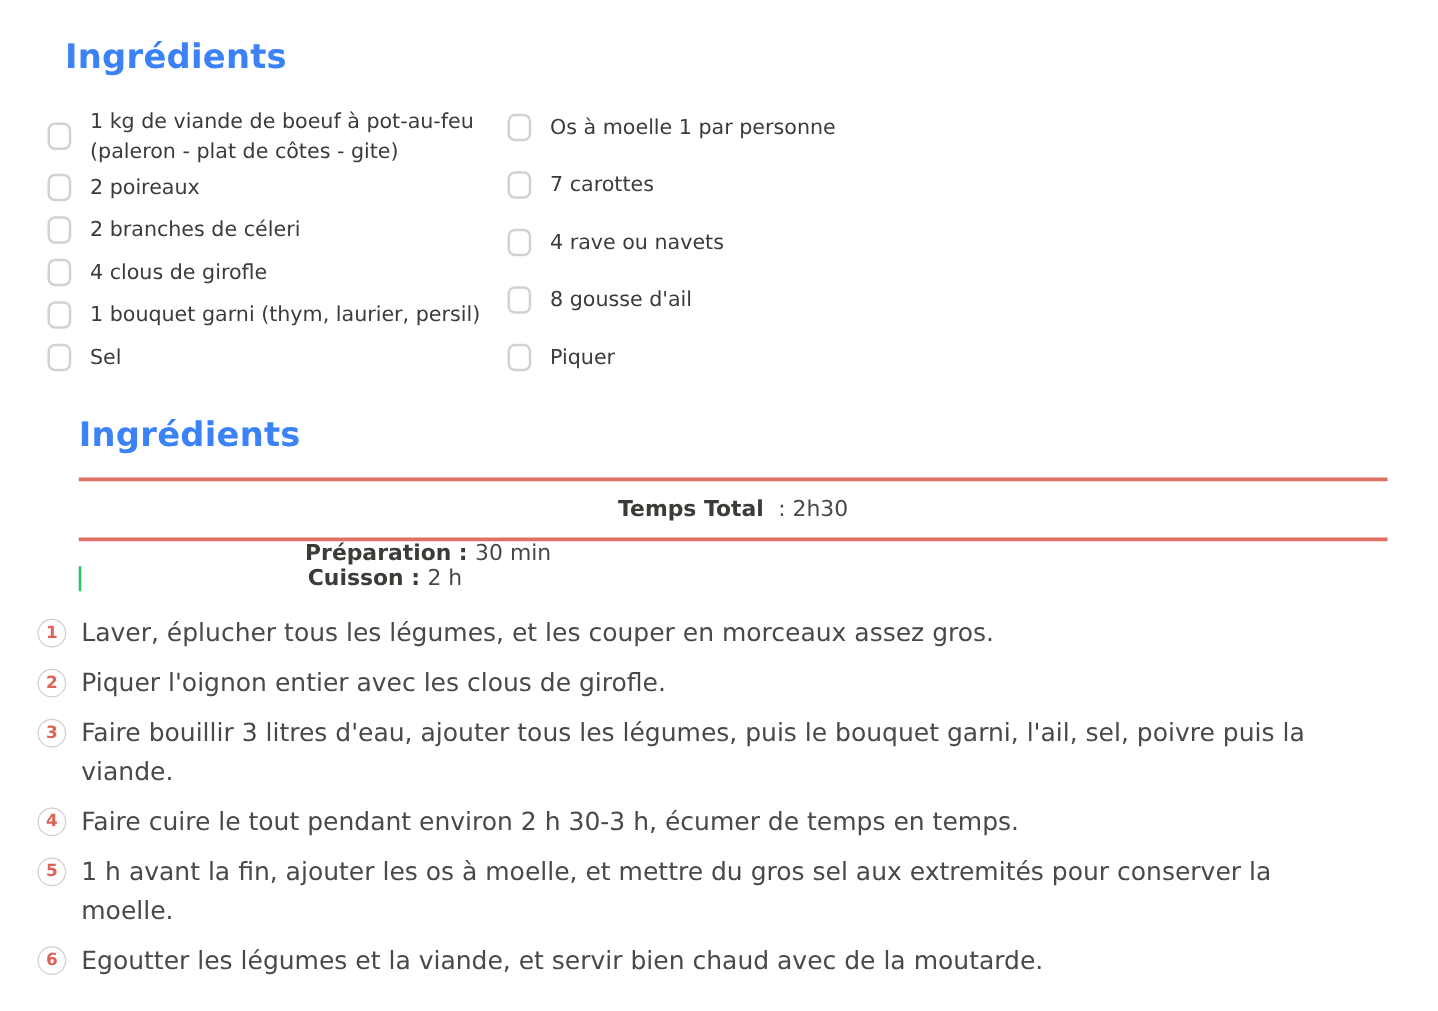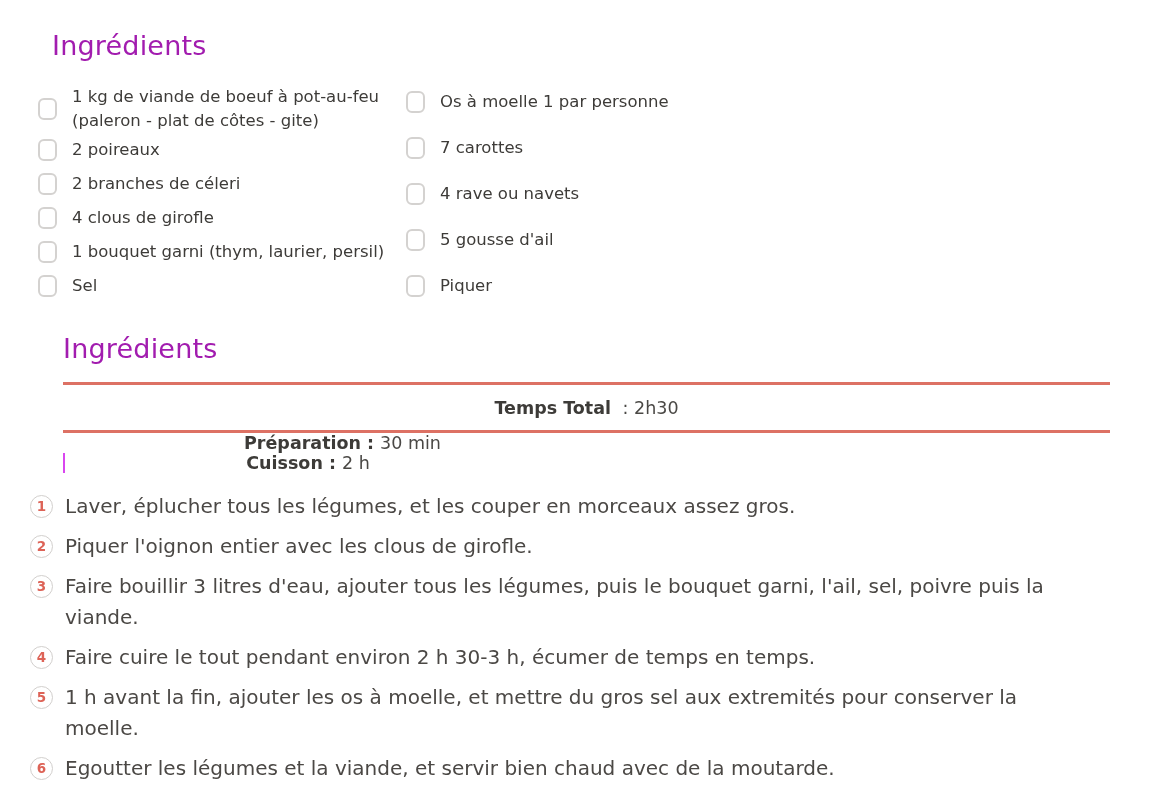--- a/index.html
+++ b/index.html
@@ -12,23 +12,23 @@
   .page {
     width: 1150px;
     height: 809px;
     background: #ffffff;
     position: relative;
     overflow: hidden;
   }
 
   
   .section-title {
-    color: #a21caf;
+    color: #3b82f6;
     font-size: 27px;
-    font-weight: 400;
+    font-weight: 700;
     letter-spacing: 0.2px;
   }
   .ingredients-title { margin: 30px 0 0 52px; }
 
   .ingredients-cols {
     display: flex;
     margin: 24px 0 0 38px;
   }
   .ing-col { display: flex; flex-direction: column; }
   .ing-col-left  { width: 368px; }
@@ -78,21 +78,21 @@
     min-height: 48px;
     flex-direction: column;
   }
   .time-cell {
     display: flex;
     align-items: center;
     justify-content: center;
     font-size: 17.5px;
   }
   .time-cell-prep { width: 559px; }
-  .time-cell-cook { width: 488px; border-left: 2px solid #d946ef; }
+  .time-cell-cook { width: 488px; border-left: 2px solid #22c55e; }
   .time-label { font-weight: 700; color: #3d3b38; }
   .time-value { margin-left: 6px; font-weight: 400; color: #4a4845; }
 
   
   .steps { margin: 10px 0 0 30px; width: 1090px; }
   .step {
     display: flex;
     align-items: flex-start;
     margin-bottom: 9px;
   }
@@ -163,21 +163,21 @@
       <div class="ing-item">
         <span class="checkbox"></span>
         <span class="ing-label">7 carottes</span>
       </div>
       <div class="ing-item">
         <span class="checkbox"></span>
         <span class="ing-label">4 rave ou navets</span>
       </div>
       <div class="ing-item">
         <span class="checkbox"></span>
-        <span class="ing-label">5 gousse d'ail</span>
+        <span class="ing-label">8 gousse d'ail</span>
       </div>
       <div class="ing-item">
         <span class="checkbox"></span>
         <span class="ing-label">Piquer</span>
       </div>
     </div>
 
   </div>
 
   <h2 class="section-title prep-title">Ingrédients</h2>

